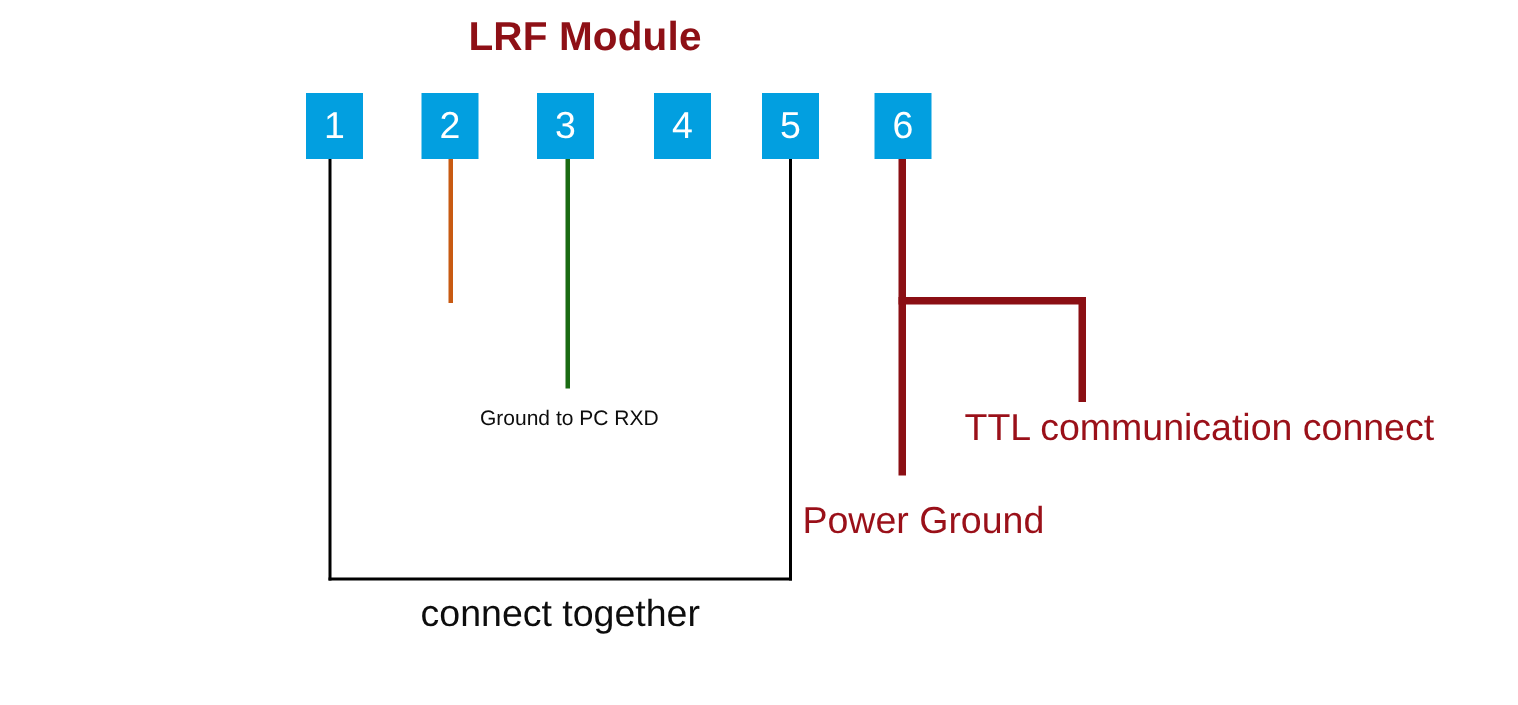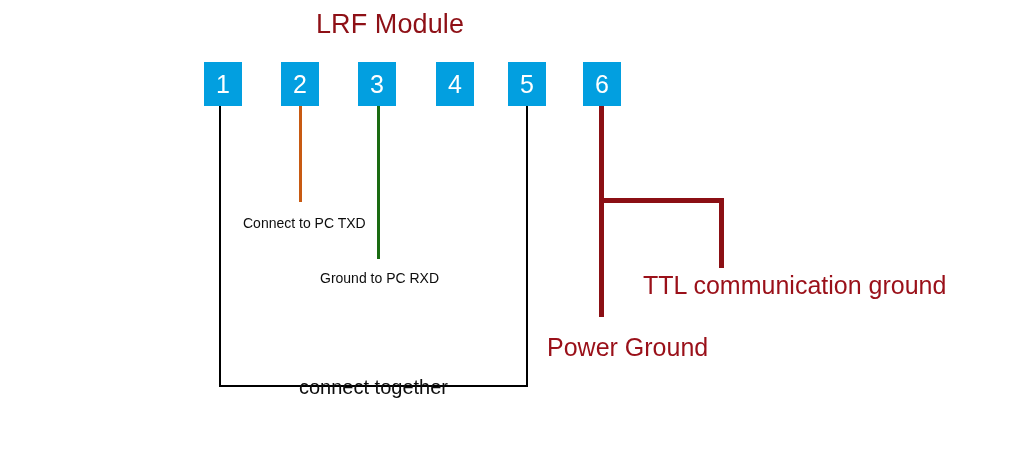--- a/index.html
+++ b/index.html
@@ -22,21 +22,21 @@
   
   .diagram-title {
     position: absolute;
     left: 0;
     top: 8px;
     width: 780px;
     text-align: center;
     font-size: 27px;
     line-height: 32px;
     color: #8e1016;
-    font-weight: 400;
+    font-weight: 700;
     letter-spacing: 0.1px;
     white-space: nowrap;
   }
   
   .pin-box {
     position: absolute;
     top: 62px;
     width: 38px;
     height: 44px;
     background: #029fe0;
@@ -136,31 +136,31 @@
 
   
   .label-red {
     position: absolute;
     color: #9a1019;
     font-size: 25px;
     line-height: 30px;
     white-space: nowrap;
   }
   .label-ttl   { left: 643px; top: 270px; }
-  .label-power { left: 547px; top: 332px; }
+  .label-power { left: 535px; top: 332px; }
 
   
   .caption-vcc {
     position: absolute;
     left: 219px;
-    top: 372px;
+    top: 394px;
     width: 309px;
     text-align: center;
     color: #0d0d0d;
-    font-size: 20px;
+    font-size: 25px;
     line-height: 30px;
   }
   .caption-vcc .line { display: block; }
 </style>
 </head>
 <body>
 
 <div id="stage">
 
   <div class="diagram-title">LRF Module</div>
@@ -174,25 +174,24 @@
   <div class="wire wire-p6-h"></div>
   <div class="wire wire-p6-branch-v"></div>
 
   <div class="pin-box pin-1">1</div>
   <div class="pin-box pin-2">2</div>
   <div class="pin-box pin-3">3</div>
   <div class="pin-box pin-4">4</div>
   <div class="pin-box pin-5">5</div>
   <div class="pin-box pin-6">6</div>
 
-  <div class="label-black label-txd">Connect to PC TXD</div>
 
   <div class="label-black label-rxd">Ground to PC RXD</div>
 
-  <div class="label-red label-ttl">TTL communication ground</div>
+  <div class="label-red label-ttl">TTL communication connect</div>
 
   <div class="label-red label-power">Power Ground</div>
 
   <div class="caption-vcc">
     <span class="line">connect together</span>
   </div>
 
 </div>
 
 </body></html>

